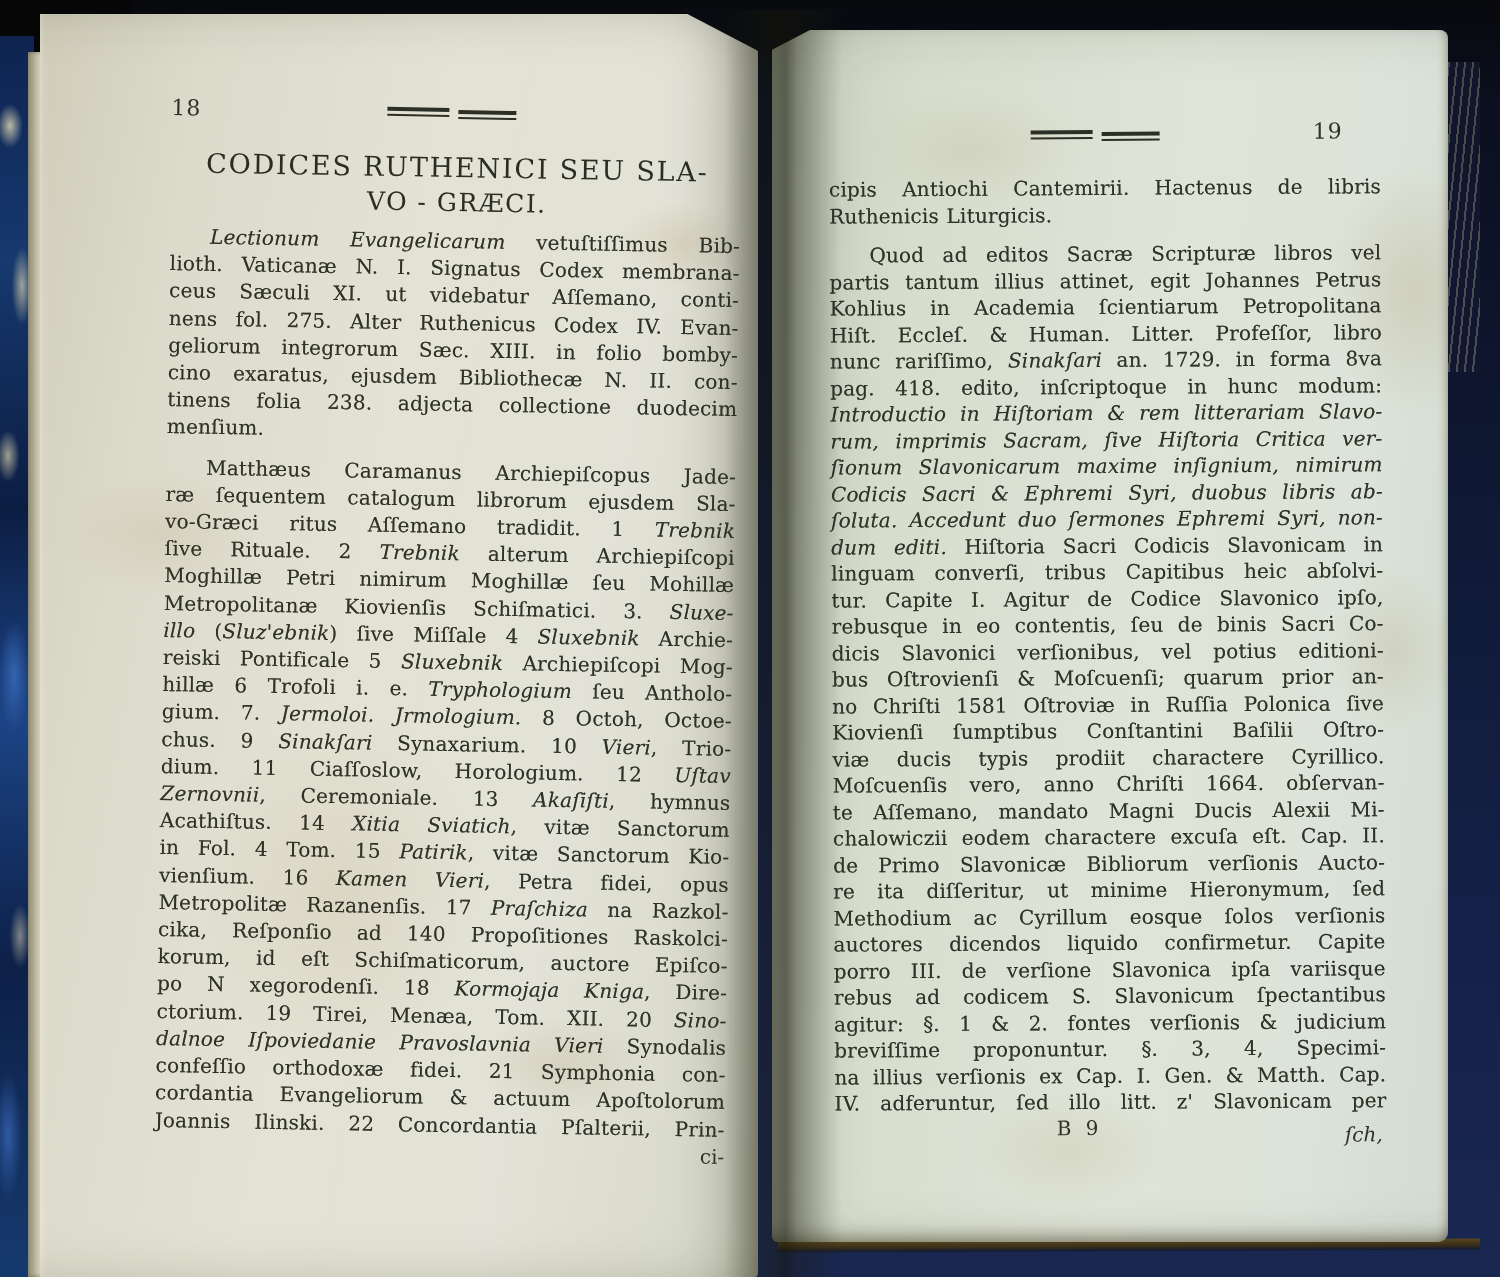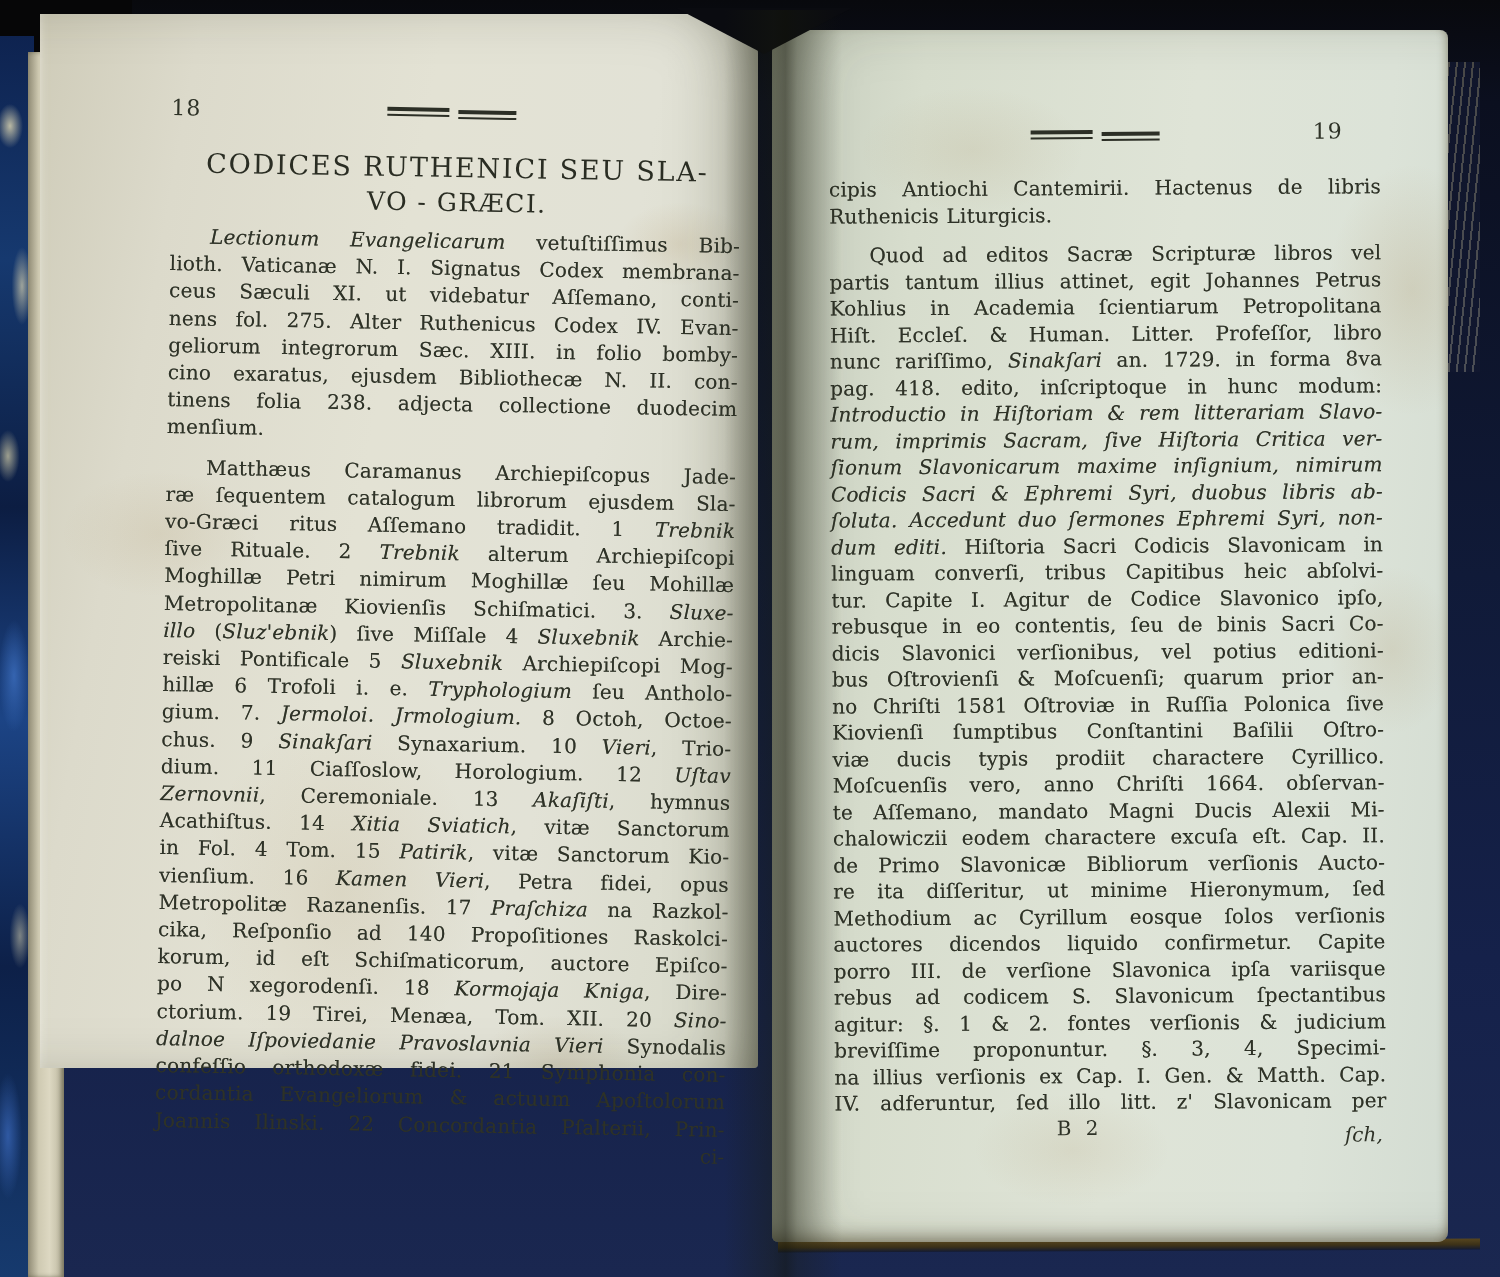--- a/index.html
+++ b/index.html
@@ -21,21 +21,21 @@
       linear-gradient(180deg,#0e2350 0%,#16396f 18%,#0c1d42 38%,#1c4485 55%,#0d2048 75%,#163a6e 100%);
   }
   .black-corner{position:absolute;left:0;top:0;width:132px;height:52px;background:#060607;}
   .fore-edge{
     position:absolute;left:28px;top:52px;width:36px;height:1225px;
     background:linear-gradient(90deg,#8f8a74 0%,#cfcab2 30%,#ddd8c2 60%,#b9b49c 100%);
     box-shadow:inset -3px 0 4px rgba(60,55,35,.5);
   }
   .page{position:absolute;}
   .page-left{
-    left:40px;top:14px;width:718px;height:1054px;
+    left:40px;top:14px;width:718px;height:1263px;
     border-radius:0 52px 4px 0 / 0 40px 4px 0;
     background:
       radial-gradient(ellipse 90px 60px at 640px 230px, rgba(158,120,58,.14), transparent 70%),
       radial-gradient(ellipse 140px 90px at 120px 520px, rgba(150,115,55,.10), transparent 70%),
       radial-gradient(ellipse 200px 260px at 300px 880px, rgba(148,112,52,.10), transparent 70%),
       radial-gradient(ellipse 120px 70px at 520px 1050px, rgba(140,105,48,.12), transparent 70%),
       linear-gradient(100deg,#cfccb9 0%,#dcdacb 18%,#e3e2d4 45%,#e2e2d6 70%,#d6d8c8 100%);
     box-shadow:inset -46px 0 70px -34px rgba(42,42,22,.55), inset 6px 0 10px -6px rgba(255,255,250,.5);
   }
   .page-right{
@@ -200,20 +200,20 @@
           <div class="line">auctores dicendos liquido confirmetur. Capite</div>
           <div class="line">porro III. de verſione Slavonica ipſa variisque</div>
           <div class="line">rebus ad codicem S. Slavonicum ſpectantibus</div>
           <div class="line">agitur: §. 1 &amp; 2. fontes verſionis &amp; judicium</div>
           <div class="line">breviſſime proponuntur. §. 3, 4, Specimi-</div>
           <div class="line">na illius verſionis ex Cap. I. Gen. &amp; Matth. Cap.</div>
           <div class="line">IV. adferuntur, ſed illo litt. z' Slavonicam per</div>
         </div>
       </div>
     <div class="footer-row" style="left:56px;top:1086px;width:552px;height:26px;">
-      <span class="sig">B 2</span>
+      <span class="sig">B 9</span>
       <span class="cw"><i>ſch,</i></span>
     </div>
   </div>
 </div>
 
 <div class="top-wedge"></div>
 <div class="gutter-shadow"></div>
 
 </body></html>

